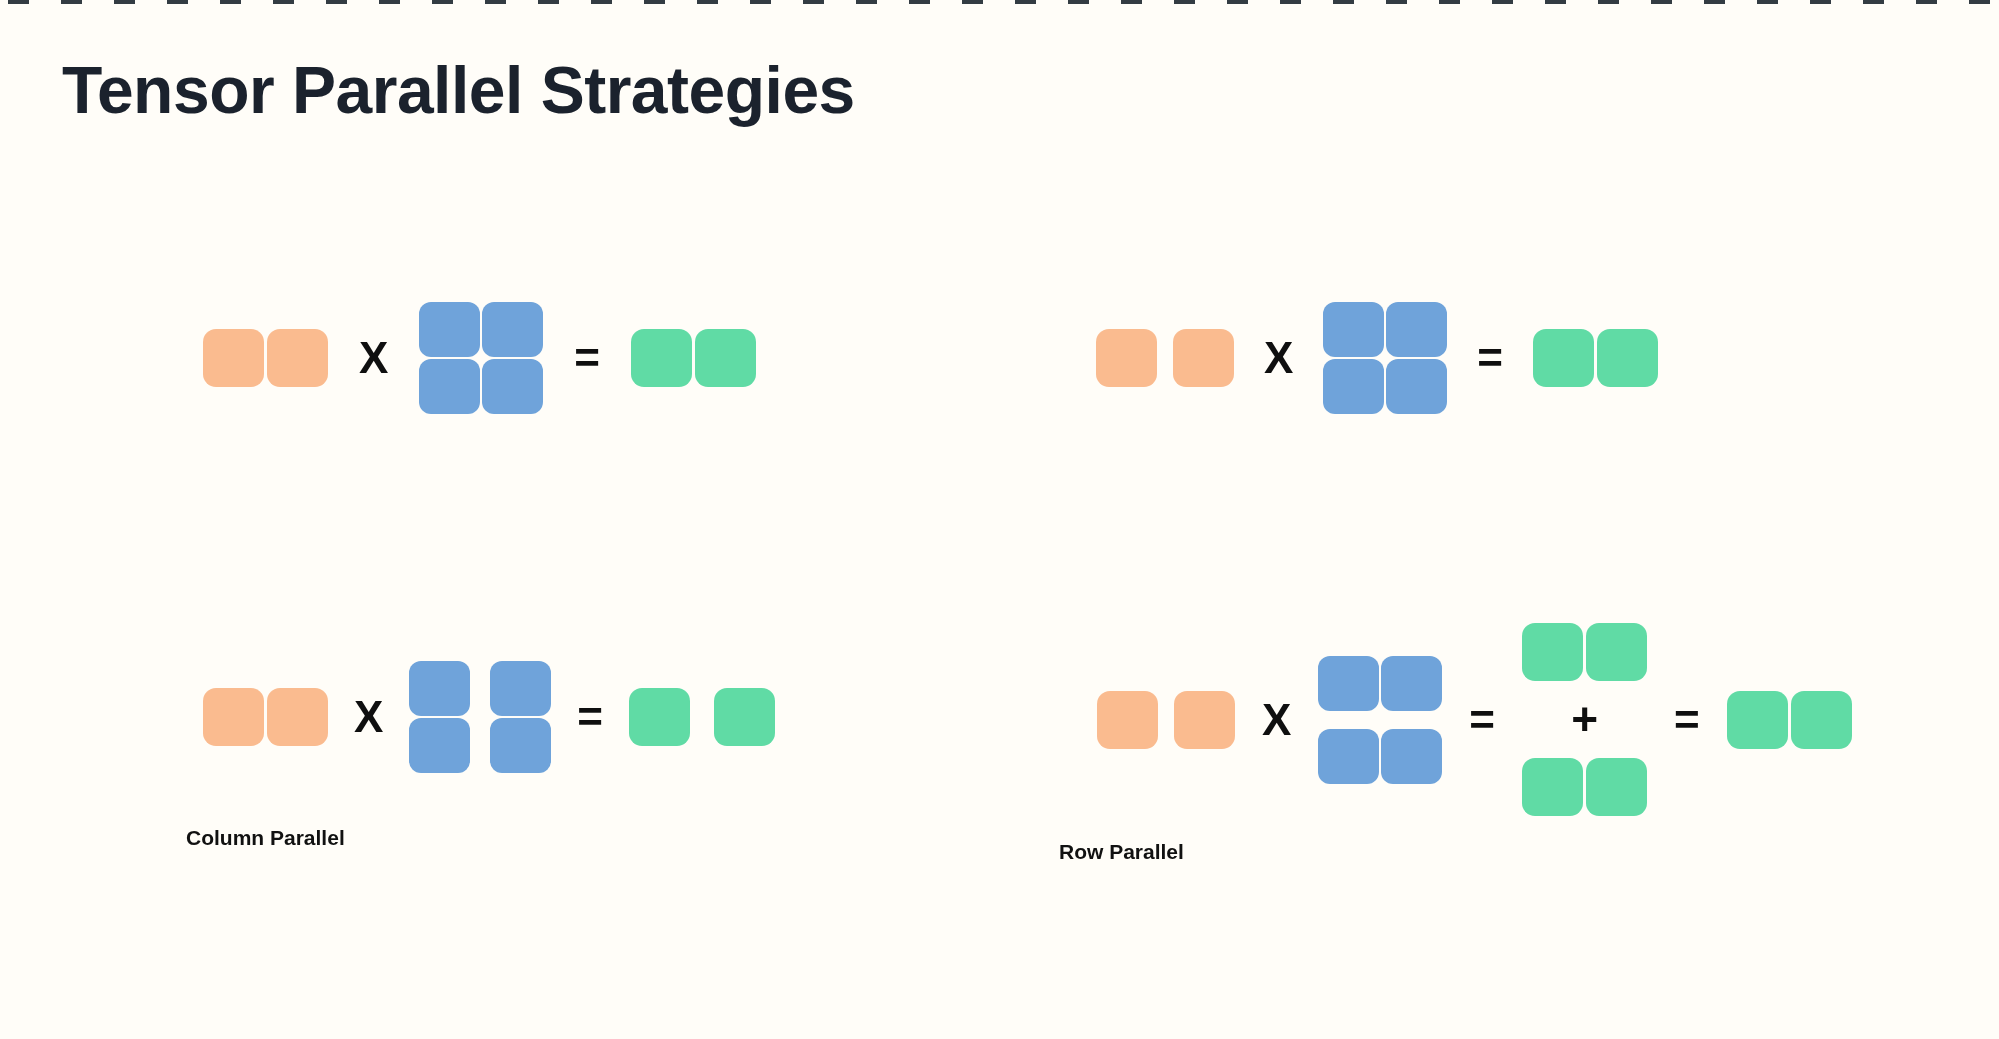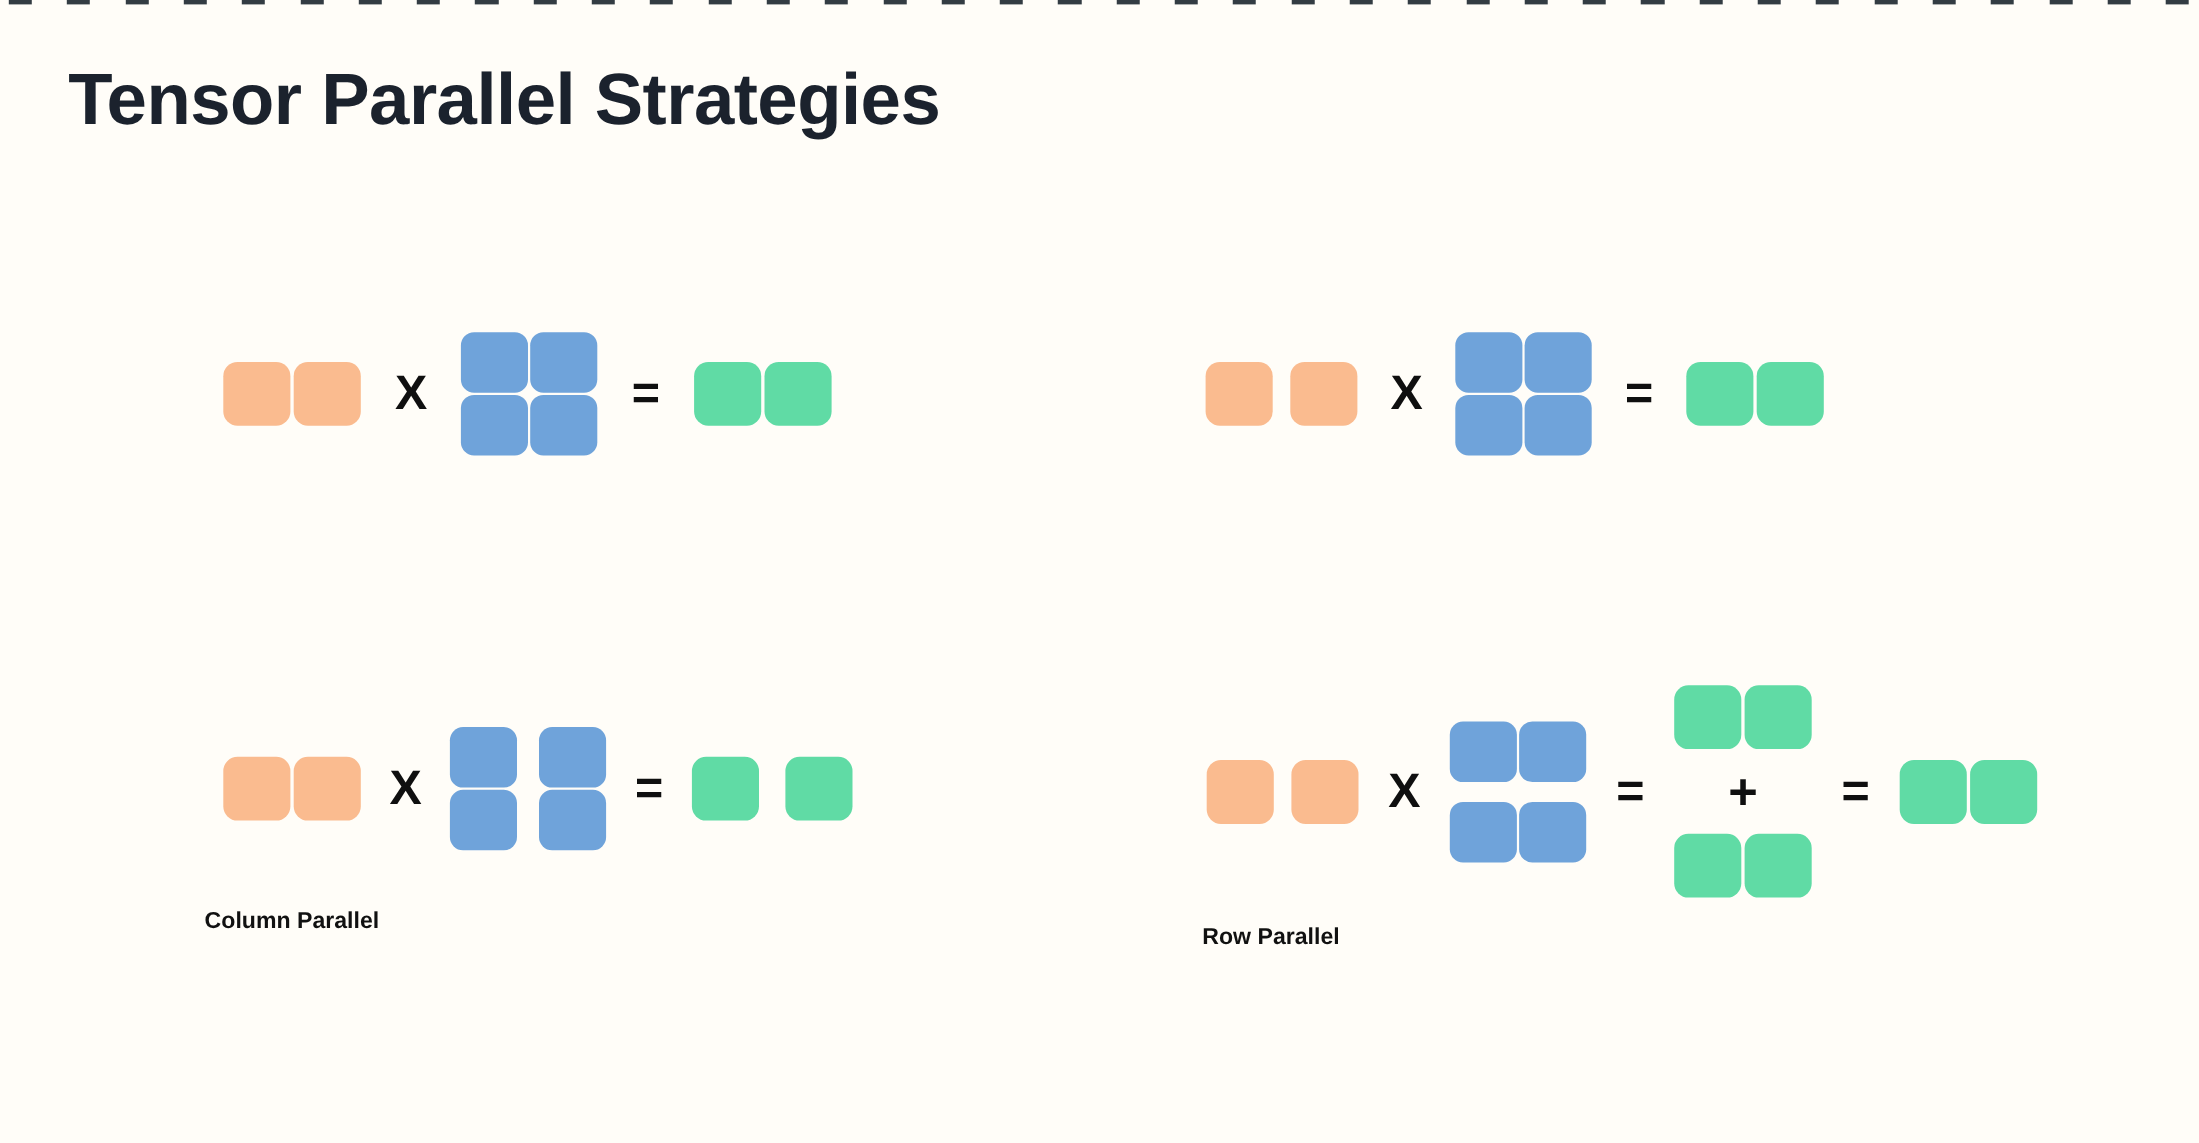--- a/index.html
+++ b/index.html
@@ -53,21 +53,21 @@
     font-size:44px;font-weight:800;line-height:1;color:var(--operator);
     flex:none;white-space:nowrap;
   }
   .sum-stack{display:flex;flex-direction:column;align-items:center;gap:10px;flex:none;}
   .sum-stack .op{font-size:46px;line-height:57px;}
 
   .caption{
     position:absolute;font-size:21px;font-weight:700;color:var(--label);white-space:nowrap;
   }
   .cap-col{left:186px;top:826px;}
-  .cap-row{left:1093px;top:840px;}
+  .cap-row{left:1059px;top:840px;}
 </style>
 </head>
 <body>
 
 <div class="canvas">
 
   <div class="top-dashes"></div>
 
   <h1 class="title">Tensor Parallel Strategies</h1>
 

